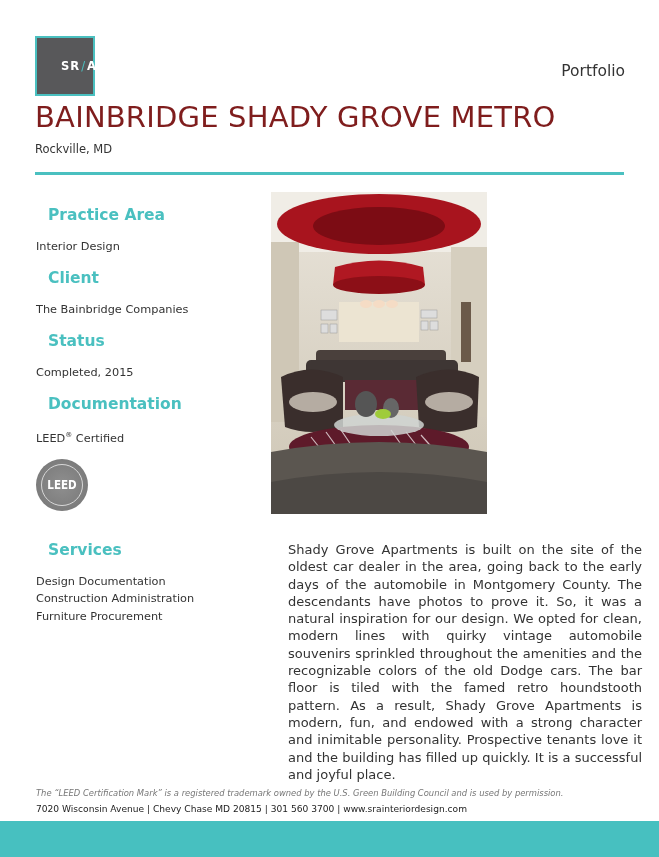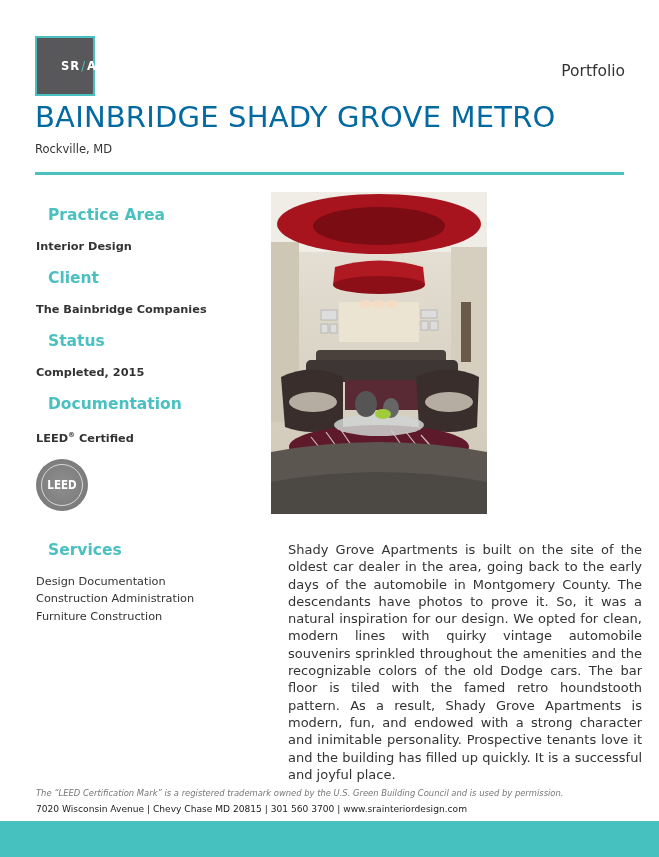--- a/index.html
+++ b/index.html
@@ -15,28 +15,28 @@
     display: flex; align-items: center; justify-content: center;
     color: #fff; font-family: "DejaVu Sans", sans-serif; font-size: 11.5px; letter-spacing: 1px; font-weight: bold; padding-left: 28px;
   }
   .logo .slash { color: #4ac0c0; font-weight: normal; margin: 0 1px; }
   .portfolio {
     position: absolute; right: 34px; top: 62px;
     font-size: 15.5px; color: #333;
   }
   .title {
     position: absolute; left: 35px; top: 100px;
-    font-size: 29px; color: #0369a1; letter-spacing: 0.2px; white-space: nowrap;
+    font-size: 29px; color: #7f1d1d; letter-spacing: 0.2px; white-space: nowrap;
   }
   .location { position: absolute; left: 35px; top: 142px; font-size: 11.5px; color: #333; }
   .rule { position: absolute; left: 35px; top: 172px; width: 589px; height: 3px; background: #4ac0c0; }
 
   .left { position: absolute; left: 36px; top: 192px; width: 225px; }
   .section-head { font-size: 15.5px; color: #4ac0c0; margin: 12px; line-height: 22px; }
-  .section-val { font-size: 11.3px; color: #333; line-height: 17px; margin: 5px 0 10px 0; font-weight: bold; }
+  .section-val { font-size: 11.3px; color: #333; line-height: 17px; margin: 5px 0 10px 0; }
   .section-val sup { font-size: 7px; }
   .leed-badge {
     width: 52px; height: 52px; border-radius: 50%;
     background: radial-gradient(circle, #8f8f8f 0%, #7c7c7c 70%, #6d6d6d 100%);
     display: flex; align-items: center; justify-content: center;
     margin: 6px 0 0 0; position: relative;
   }
   .leed-badge .ring {
     position: absolute; left: 5px; top: 5px; width: 40px; height: 40px; border-radius: 50%;
     border: 1px solid #d8d8d8;
@@ -94,21 +94,21 @@
 
   <div class="leed-badge">
     <div class="ring"></div>
     <span class="txt">LEED</span>
   </div>
 
   <h3 class="section-head services-head">Services</h3>
   <ul class="services-list">
     <li>Design Documentation</li>
     <li>Construction Administration</li>
-    <li>Furniture Construction</li>
+    <li>Furniture Procurement</li>
   </ul>
 </div>
 
 <div class="photo">
   <svg width="216" height="322" viewBox="0 0 216 322">
     <defs>
       <linearGradient id="wall" x1="0" y1="0" x2="0" y2="1">
         <stop offset="0" stop-color="#e9e4da"></stop>
         <stop offset="1" stop-color="#cdc5b4"></stop>
       </linearGradient>

